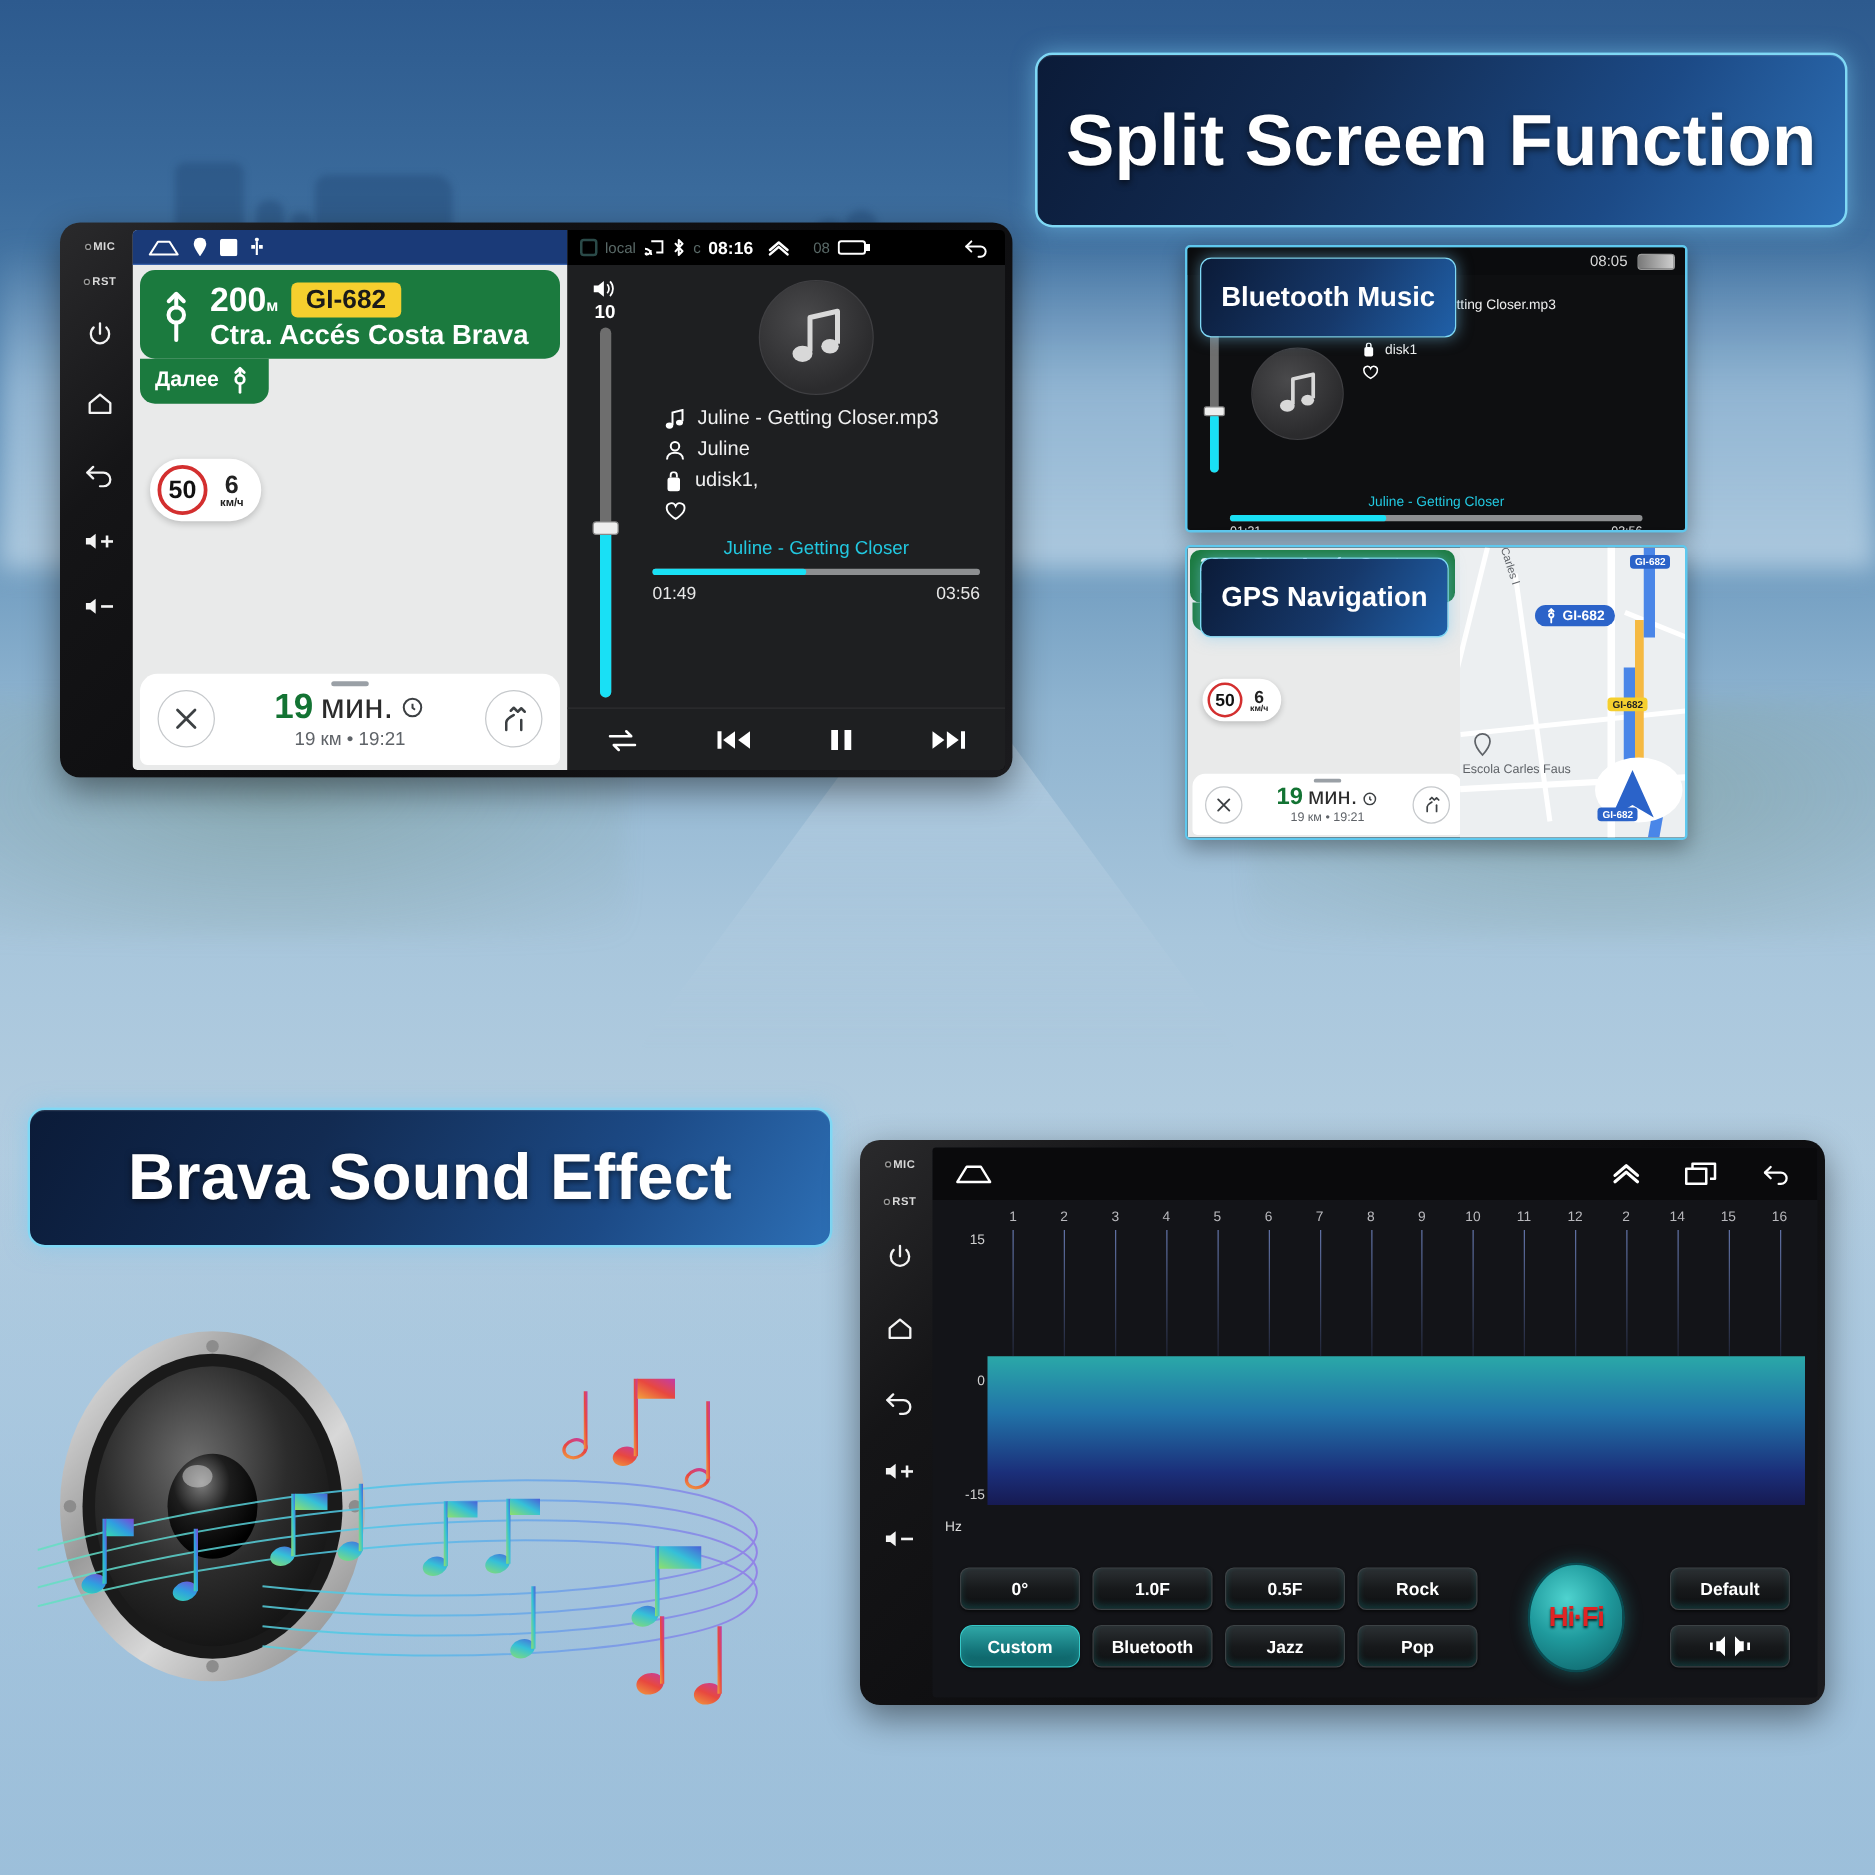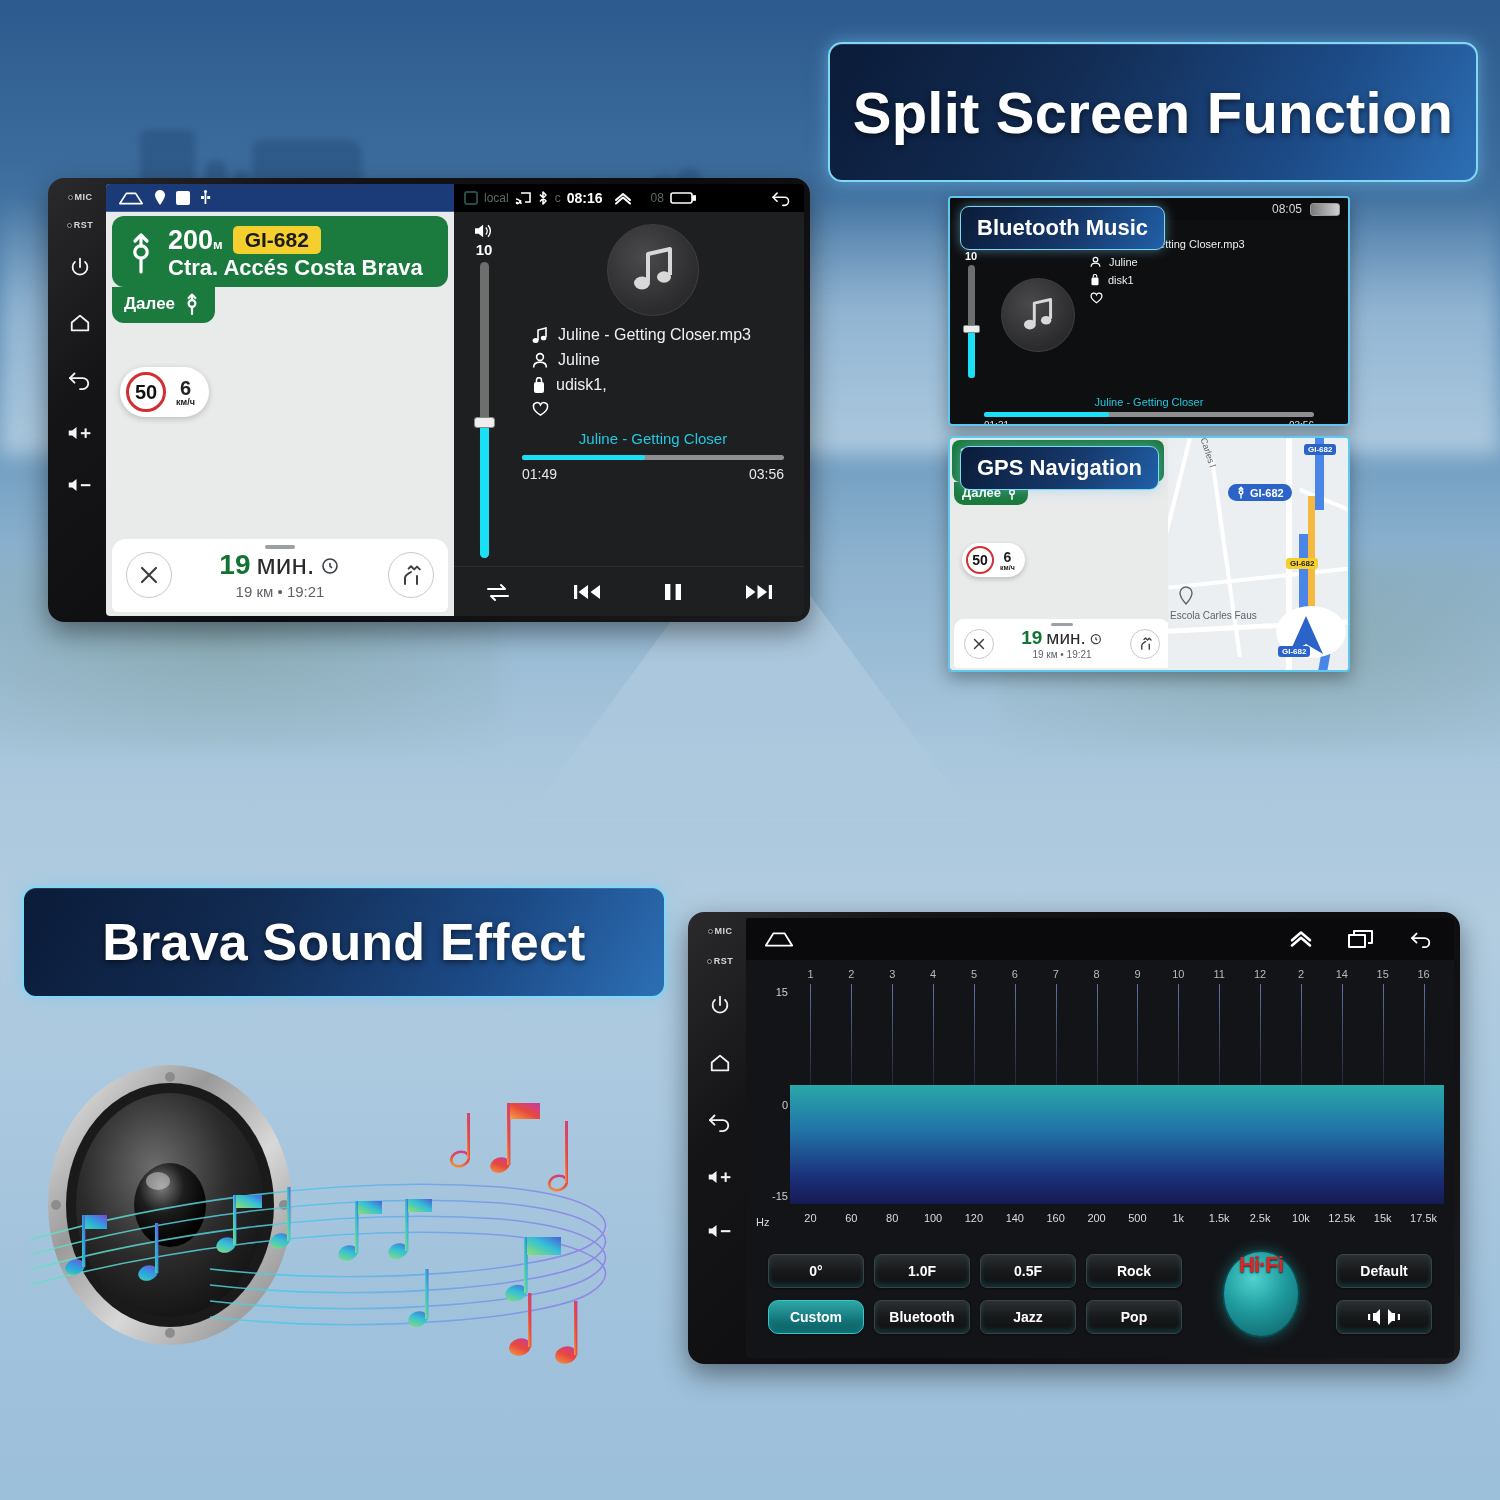--- a/index.html
+++ b/index.html
@@ -194,21 +194,21 @@
     position: absolute; border: 2px solid #5fc8ee; border-radius: 4px;
     background: #0e0f11; overflow: hidden;
     box-shadow: 0 6px 18px rgba(0,0,0,.35);
   }
   #mini-bt { left: 948px; top: 196px; width: 402px; height: 230px; }
   #mini-gps { left: 948px; top: 436px; width: 402px; height: 236px; }
   .mini-label {
     position: absolute; left: 10px; top: 8px; z-index: 5;
     background: linear-gradient(120deg, #0b1b38 0%, #16386a 55%, #2060a8 100%);
     border: 1.5px solid #7fd8f5; border-radius: 9px;
-    color: #fff; font-weight: bold; padding: 8px 16px; font-size: 22px;
+    color: #fff; font-weight: bold; padding: 18px 16px; font-size: 22px;
     box-shadow: 0 0 12px rgba(120,200,240,.5);
     white-space: nowrap;
   }
   .bt-status { height: 22px; background: #0b0c0e; display: flex; align-items: center; justify-content: flex-end; gap: 8px; padding: 0 8px; color: #d8d8d8; font-size: 12px; }
   .bt-batt { width: 30px; height: 13px; border-radius: 3px; background: linear-gradient(90deg, #7a7a7a, #cfcfcf); border: 1px solid #999; }
   .bt-body { display: flex; height: 170px; padding: 6px 8px 0 6px; gap: 8px; }
   .bt-vol { width: 30px; display: flex; flex-direction: column; align-items: center; padding-top: 24px; }
   .bt-vol-num { color: #fff; font-size: 11px; font-weight: bold; margin-bottom: 3px; }
   .bt-track { width: 7px; flex: 1; background: #6e6e6e; border-radius: 4px; position: relative; margin-bottom: 12px; }
   .bt-fill { position: absolute; left: 0; right: 0; bottom: 0; height: 42%; background: #19e0f5; border-radius: 4px; }
@@ -291,21 +291,21 @@
     box-shadow: inset 0 -3px 5px rgba(40,190,190,.22), 0 1px 2px rgba(0,0,0,.5);
   }
   .pbtn.active {
     background: linear-gradient(180deg, #2fa7a7 0%, #14757a 60%, #0c5b60 100%);
     border-color: #35c8c8; color: #fff; border-radius: 10px;
   }
   .hifi-badge {
     width: 88px; height: 88px; border-radius: 50%; margin-left: 30px;
     background: radial-gradient(circle at 40% 32%, #4fd3cf 0%, #1f9a9d 45%, #0d5d64 100%);
     border: 2px solid #0a4a50;
-    display: flex; justify-content: center;
+    display: flex; align-items: center; justify-content: center;
     box-shadow: 0 0 14px rgba(40,200,200,.35);
   }
   .hifi-badge span {
     color: #e02424; font-size: 22px; font-weight: bold; letter-spacing: -1px;
     text-shadow: 0 1px 2px rgba(0,0,0,.8);
   }
   .right-btns { margin-left: 26px; display: grid; grid-template-rows: 34px 34px; gap: 12px; }
   .right-btns .pbtn { width: 96px; }
   svg { display: block; }
 </style>
@@ -984,38 +984,20 @@
             <div class="eq-tick" style="left: 46.875%; height: 46%;"></div>
             <div class="eq-tick" style="left: 53.125%; height: 46%;"></div>
             <div class="eq-tick" style="left: 59.375%; height: 46%;"></div>
             <div class="eq-tick" style="left: 65.625%; height: 46%;"></div>
             <div class="eq-tick" style="left: 71.875%; height: 46%;"></div>
             <div class="eq-tick" style="left: 78.125%; height: 46%;"></div>
             <div class="eq-tick" style="left: 84.375%; height: 46%;"></div>
             <div class="eq-tick" style="left: 90.625%; height: 46%;"></div>
             <div class="eq-tick" style="left: 96.875%; height: 46%;"></div>
           </div>
-        <div class="eq-hz" id="eq-hz" style="position:absolute;left:0;right:0;bottom:0">
-            <div>20</div>
-            <div>60</div>
-            <div>80</div>
-            <div>100</div>
-            <div>120</div>
-            <div>140</div>
-            <div>160</div>
-            <div>200</div>
-            <div>500</div>
-            <div>1k</div>
-            <div>1.5k</div>
-            <div>2.5k</div>
-            <div>10k</div>
-            <div>12.5k</div>
-            <div>15k</div>
-            <div>17.5k</div>
-          </div>
       </div>
     </div>
 
     <div class="eq-presets">
       <div class="preset-grid" id="preset-grid">
           <div class="pbtn">0°</div>
           <div class="pbtn">1.0F</div>
           <div class="pbtn">0.5F</div>
           <div class="pbtn">Rock</div>
           <div class="pbtn active">Custom</div>

